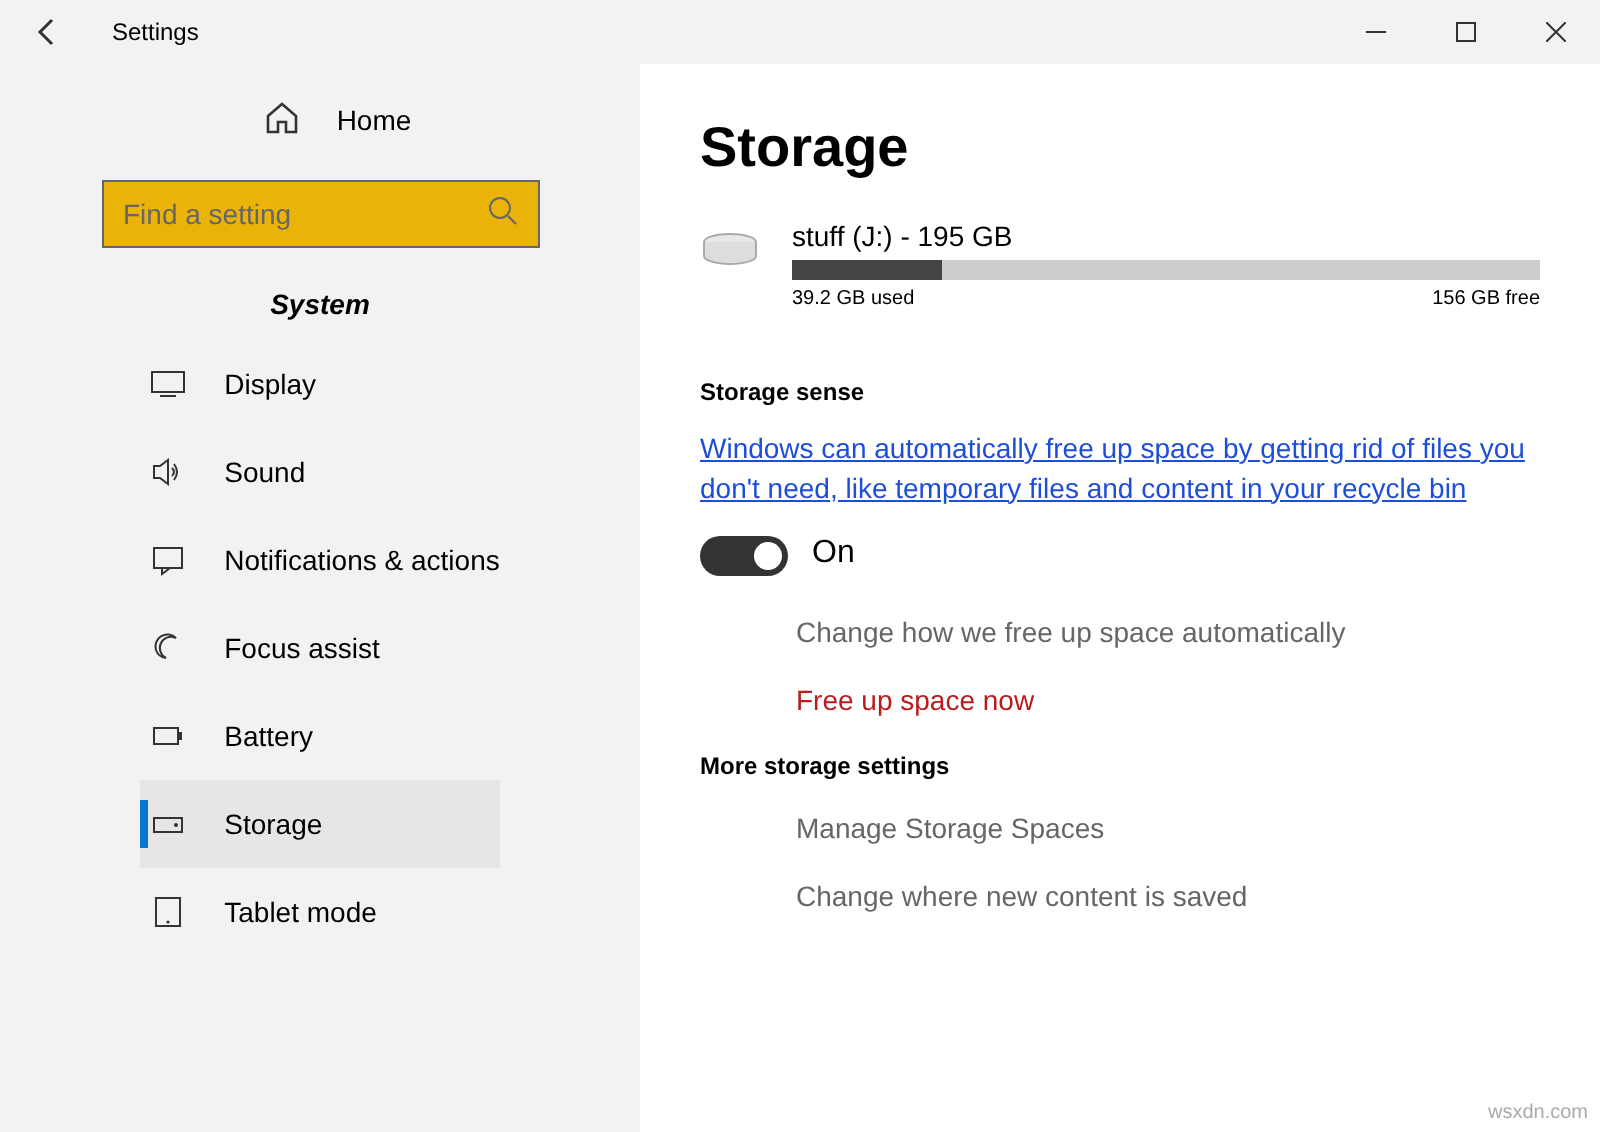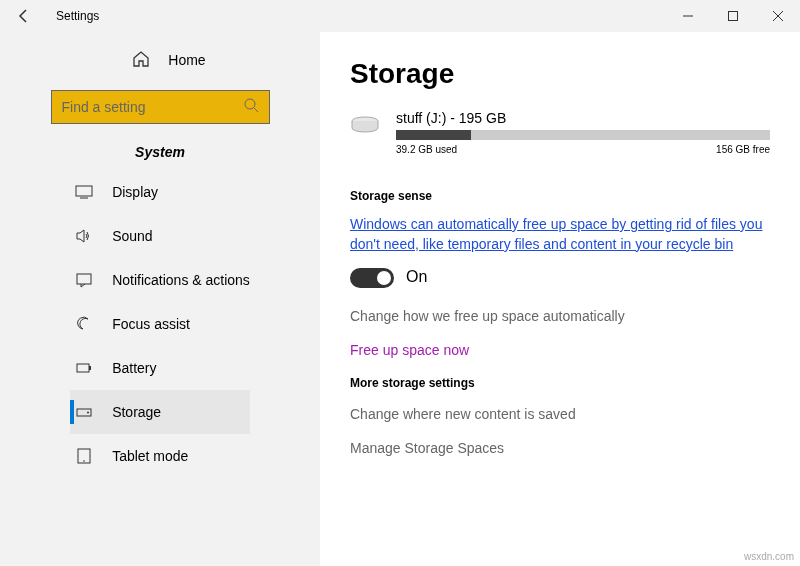--- a/index.html
+++ b/index.html
@@ -35,22 +35,22 @@
     .disk-title { font-size: 14px; margin-bottom: 4px; }
     .disk-bar { height: 10px; background: #ccc; margin-bottom: 4px; }
     .disk-bar-fill { height: 100%; background: #444; }
     .disk-stats { display: flex; justify-content: space-between; font-size: 10px; }
 
     .section h2 { font-size: 12px; font-weight: 600; margin-bottom: 12px; }
     .desc { font-size: 14px; color: #1d4ed8; line-height: 1.4; margin-bottom: 14px; text-decoration: underline; }
     .toggle-row { display: flex; gap: 12px; margin-bottom: 20px; }
     .toggle { width: 44px; height: 20px; border-radius: 10px; background: #333; position: relative; }
     .toggle::after { content: ""; position: absolute; right: 3px; top: 3px; width: 14px; height: 14px; border-radius: 50%; background: #fff; }
-    .link { font-size: 14px; color: #666; margin-bottom: 18px; }
-    .link.action { color: #a21caf; }
+    .link { font-size: 14px; color: #666; margin-bottom: 18px; margin-left: 48px; }
+    .link.action { color: #b91c1c; }
 
     .more { margin-top: 10px; }
     .more h2 { margin-bottom: 16px; }
     .watermark { position: absolute; right: 6px; bottom: 4px; font-size: 10px; color: #aaa; margin-top: 19px; }
   </style>
 </head>
 <body>
 
 <div class="window">
   <div class="titlebar">
@@ -198,20 +198,20 @@
         <div class="toggle-row">
           <div class="toggle"></div>
           <span>On</span>
         </div>
         <div class="link">Change how we free up space automatically</div>
         <div class="link action">Free up space now</div>
       </div>
 
       <div class="section more">
         <h2>More storage settings</h2>
+        <div class="link">Manage Storage Spaces</div>
         <div class="link">Change where new content is saved</div>
-        <div class="link">Manage Storage Spaces</div>
       </div>
     </div>
   </div>
 </div>
 
 <div class="watermark">wsxdn.com</div>
 
 </body></html>

